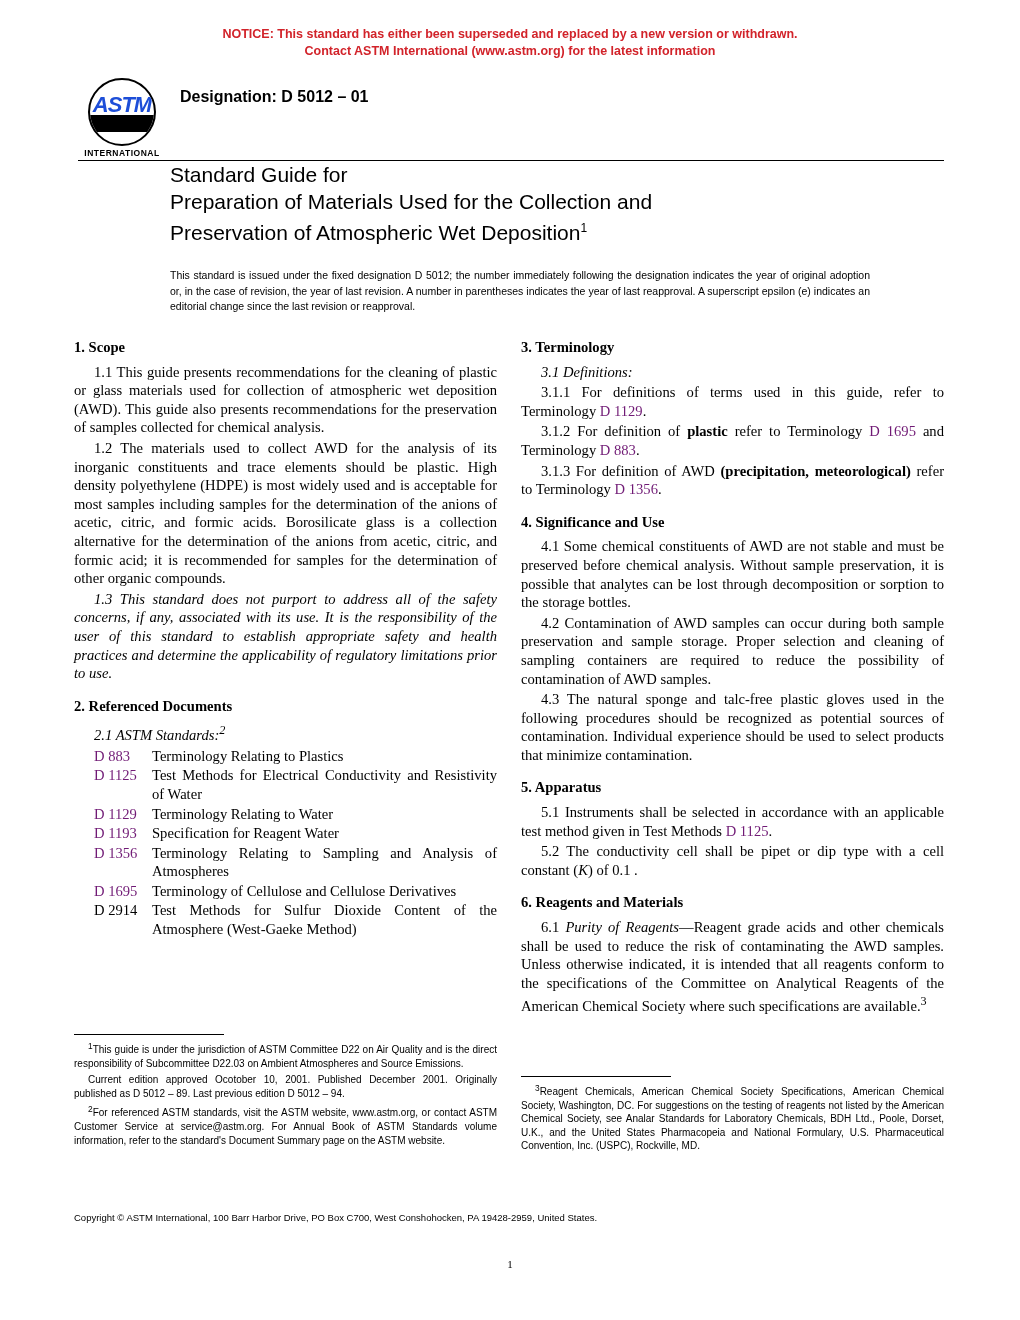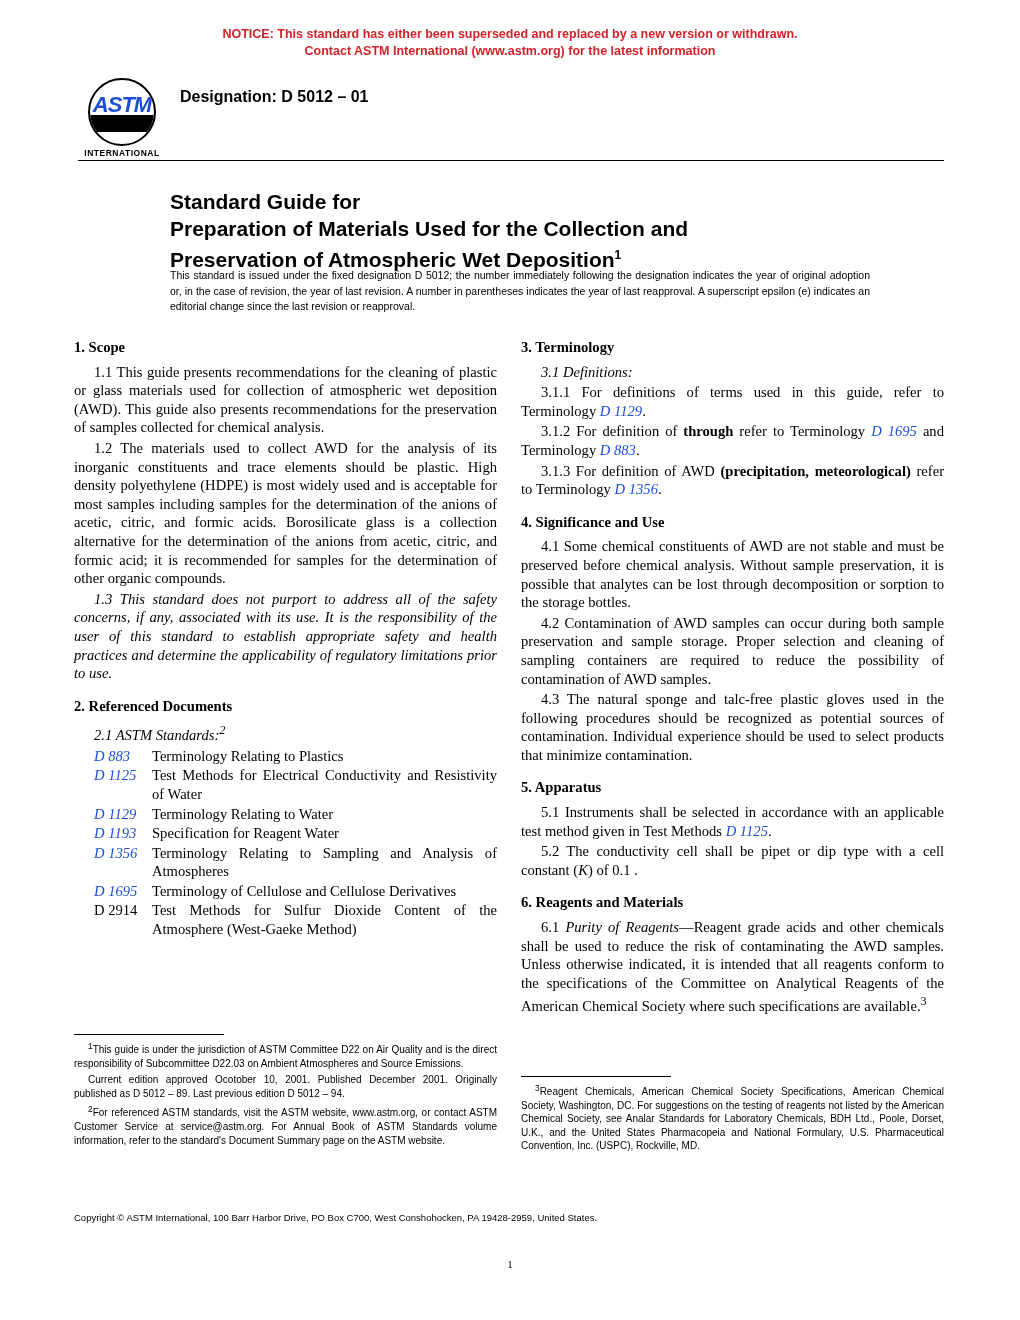--- a/index.html
+++ b/index.html
@@ -93,24 +93,24 @@
     position: absolute;
     left: 78px;
     top: 160px;
     width: 866px;
     border-top: 1px solid #000;
   }
 
   .title-block {
     position: absolute;
     left: 170px;
-    top: 188px;
+    top: 161px;
     width: 700px;
     font-family: "Liberation Sans", sans-serif;
-    font-weight: bold;
+    font-weight: normal;
     font-size: 21px;
     line-height: 27px;
   }
   .title-block sup { font-size: 12px; }
 
   .preamble {
     position: absolute;
     left: 170px;
     top: 268px;
     width: 700px;
@@ -139,21 +139,21 @@
     margin: 14px 0 6px 0;
   }
   h2.sec:first-child { margin-top: 0; }
   p.par {
     margin: 0 0 0 0;
     text-indent: 20px;
   }
   p.par + p.par { margin-top: 2px; }
   .ital { font-style: italic; }
   .bold { font-weight: bold; }
-  .red { color: #1d4ed8; font-style: italic; }
+  .red { color: #701a75; }
 
   .std-head {
     text-indent: 20px;
     font-style: italic;
     margin: 4px 0 2px 0;
   }
   ul.reflist {
     list-style: none;
     margin: 0;
     padding: 0 0 0 20px;
@@ -278,21 +278,21 @@
     </ul>
   </div>
 
   <div class="col col-right">
 
     <h2 class="sec">3.  Terminology</h2>
     <p class="par ital">3.1  Definitions:</p>
 
     <p class="par"><span>3.1.1  For definitions of terms used in this guide, refer to Terminology </span><span class="red">D 1129</span><span>.</span></p>
 
-    <p class="par"><span>3.1.2  For definition of </span><span class="bold">through</span><span> refer to Terminology </span><span class="red">D 1695</span><span> and Terminology </span><span class="red">D 883</span><span>.</span></p>
+    <p class="par"><span>3.1.2  For definition of </span><span class="bold">plastic</span><span> refer to Terminology </span><span class="red">D 1695</span><span> and Terminology </span><span class="red">D 883</span><span>.</span></p>
 
     <p class="par"><span>3.1.3  For definition of AWD </span><span class="bold">(precipitation, meteorological)</span><span> refer to Terminology </span><span class="red">D 1356</span><span>.</span></p>
 
     <h2 class="sec">4.  Significance and Use</h2>
     <p class="par">4.1  Some chemical constituents of AWD are not stable and must be preserved before chemical analysis. Without sample preservation, it is possible that analytes can be lost through decomposition or sorption to the storage bottles.</p>
     <p class="par">4.2  Contamination of AWD samples can occur during both sample preservation and sample storage. Proper selection and cleaning of sampling containers are required to reduce the possibility of contamination of AWD samples.</p>
     <p class="par">4.3  The natural sponge and talc-free plastic gloves used in the following procedures should be recognized as potential sources of contamination. Individual experience should be used to select products that minimize contamination.</p>
 
     <h2 class="sec">5.  Apparatus</h2>
     <p class="par"><span>5.1  Instruments shall be selected in accordance with an applicable test method given in Test Methods </span><span class="red">D 1125</span><span>.</span></p>

